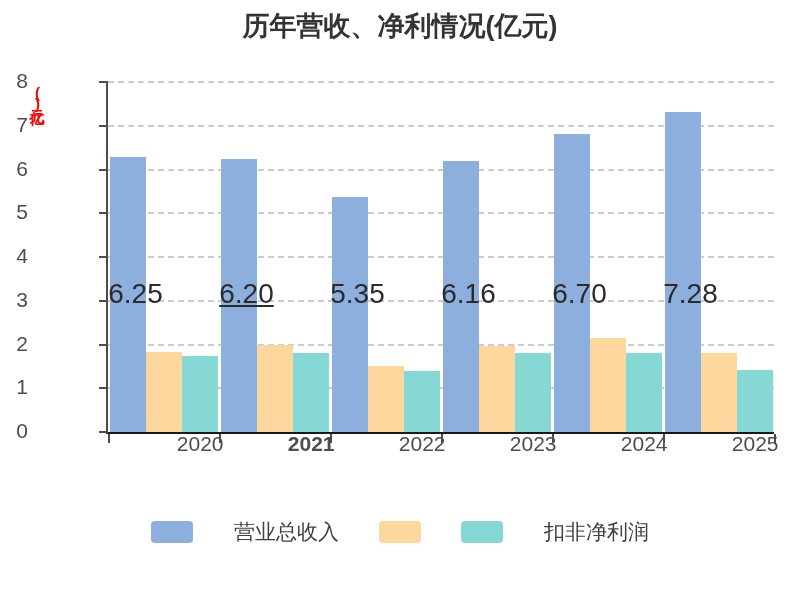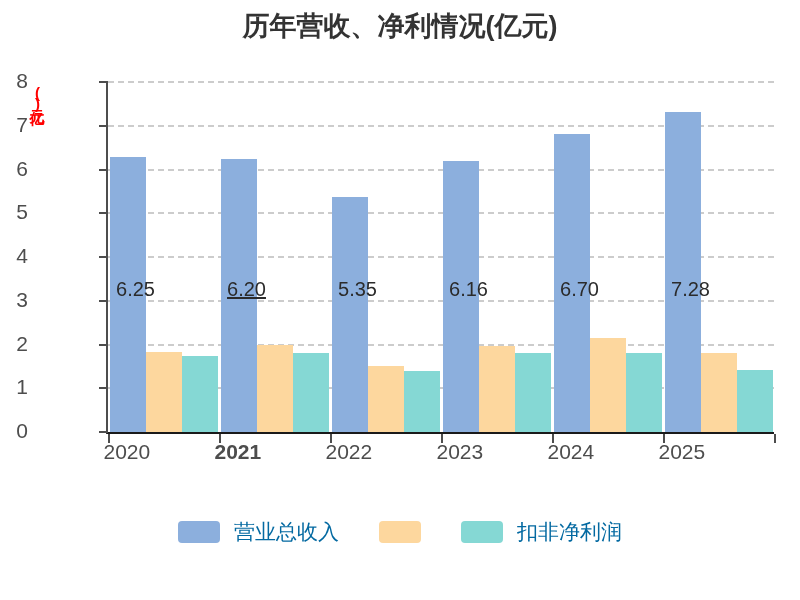--- a/index.html
+++ b/index.html
@@ -98,39 +98,39 @@
   
   .xtick {
     position: absolute;
     bottom: -11px;
     width: 0;
     height: 9px;
     border-left: 2px solid #4d4d4d;
   }
   .xlabel {
     position: absolute;
-    top: 358px;
+    top: 350px;
     width: 120px;
     margin-left: -60px;
-    text-align: left;
+    text-align: right;
     font-size: 21px;
     color: #4d4d4d;
     white-space: nowrap;
   }
 
   
   .bar {
     position: absolute;
     bottom: 0;
   }
 
   
   .value-label {
     position: absolute;
-    font-size: 20px;
+    font-size: 28px;
     color: #2b2b2b;
     white-space: nowrap;
     text-align: center;
     pointer-events: none;
   }
 
   
   .legend {
     position: absolute;
     left: 0;
@@ -146,22 +146,23 @@
     align-items: center;
     gap: 14px;
   }
   .legend-swatch {
     width: 42px;
     height: 22px;
     border-radius: 4px;
   }
   .legend-text {
     font-size: 21px;
-    color: #0369a1;
-    white-space: nowrap;
+    color: #404040;
+    white-space: nowrap;
+    margin-left: 27px;
   }
 
   
   .footer {
     position: absolute;
     left: 0;
     top: 576px;
     width: 800px;
     text-align: center;
     font-size: 15px;

